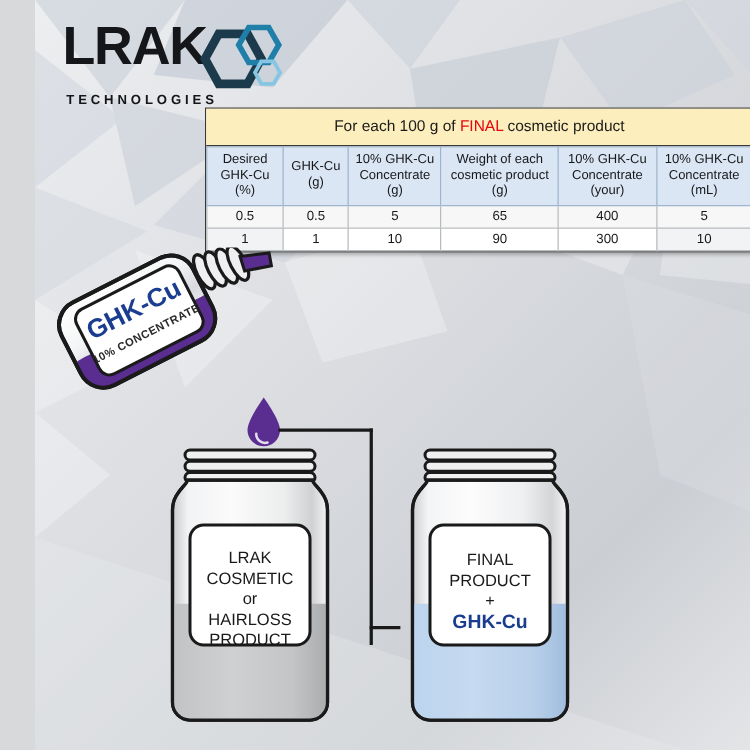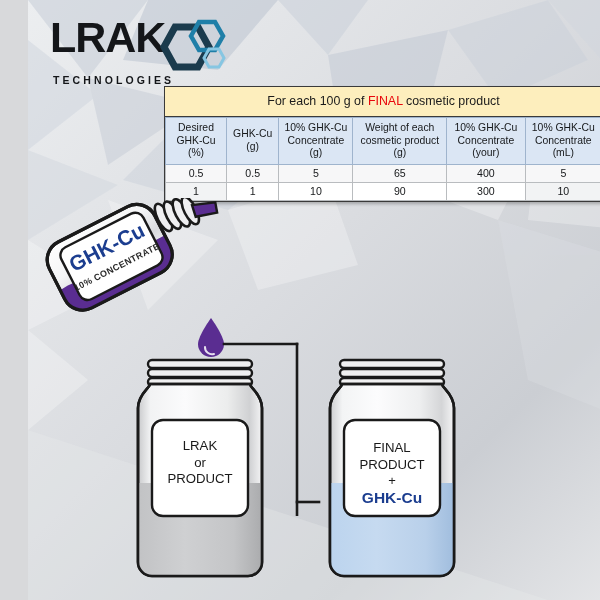--- a/index.html
+++ b/index.html
@@ -281,21 +281,23 @@
         <rect x="0" y="127" width="152" height="100" fill="url(#fillL)"></rect>
       </g>
       <path d="M14,52 C14,38 26,32 26,28 L126,28 C126,32 138,38 138,52
                L138,206 A14,14 0 0 1 124,220 L28,220 A14,14 0 0 1 14,206 Z" fill="none" stroke="#1a1a1a" stroke-width="2.6"></path>
 
       <rect x="28" y="64" width="96" height="96" rx="11" ry="11" fill="#ffffff" stroke="#1a1a1a" stroke-width="2.4"></rect>
     </svg>
   </div>
   <div class="jarlabel" id="labelLeft">
       <div>LRAK</div>
+      <div>COSMETIC</div>
       <div>or</div>
+      <div>HAIRLOSS</div>
       <div>PRODUCT</div>
     </div>
 
   <div class="jar" id="jarRight">
     <svg width="152" height="228" viewBox="0 0 152 228">
       <defs>
         <linearGradient id="glassR" x1="0" y1="0" x2="1" y2="0">
           <stop offset="0%" stop-color="#cdced0"></stop>
           <stop offset="10%" stop-color="#f3f4f5"></stop>
           <stop offset="38%" stop-color="#fcfcfd"></stop>

